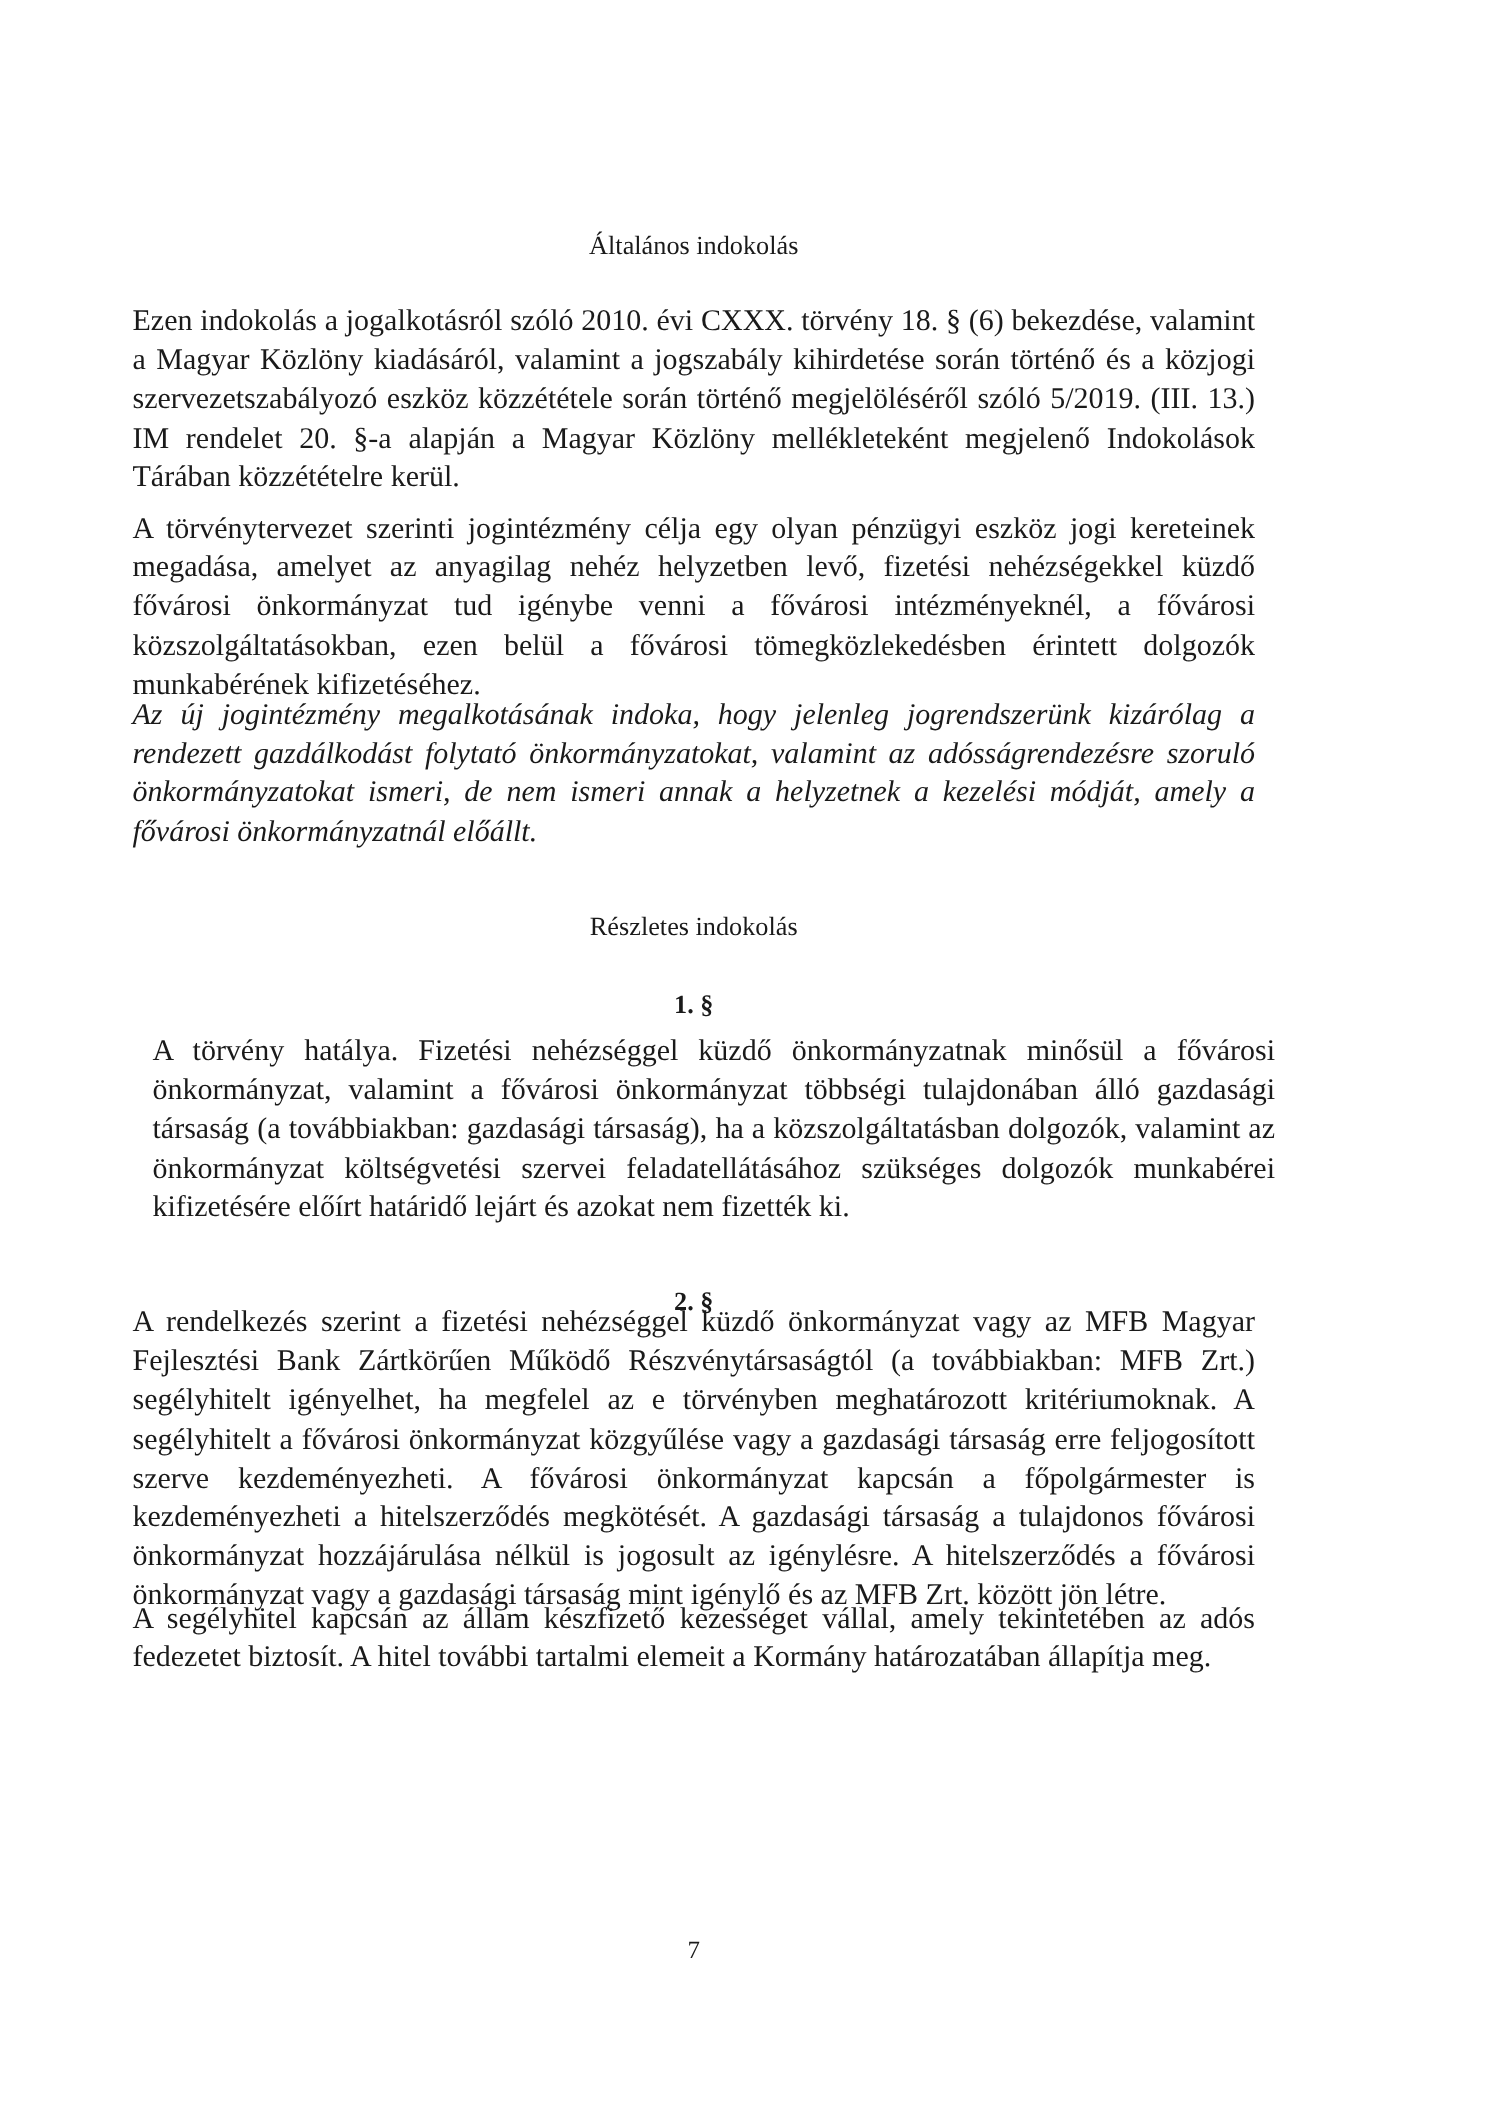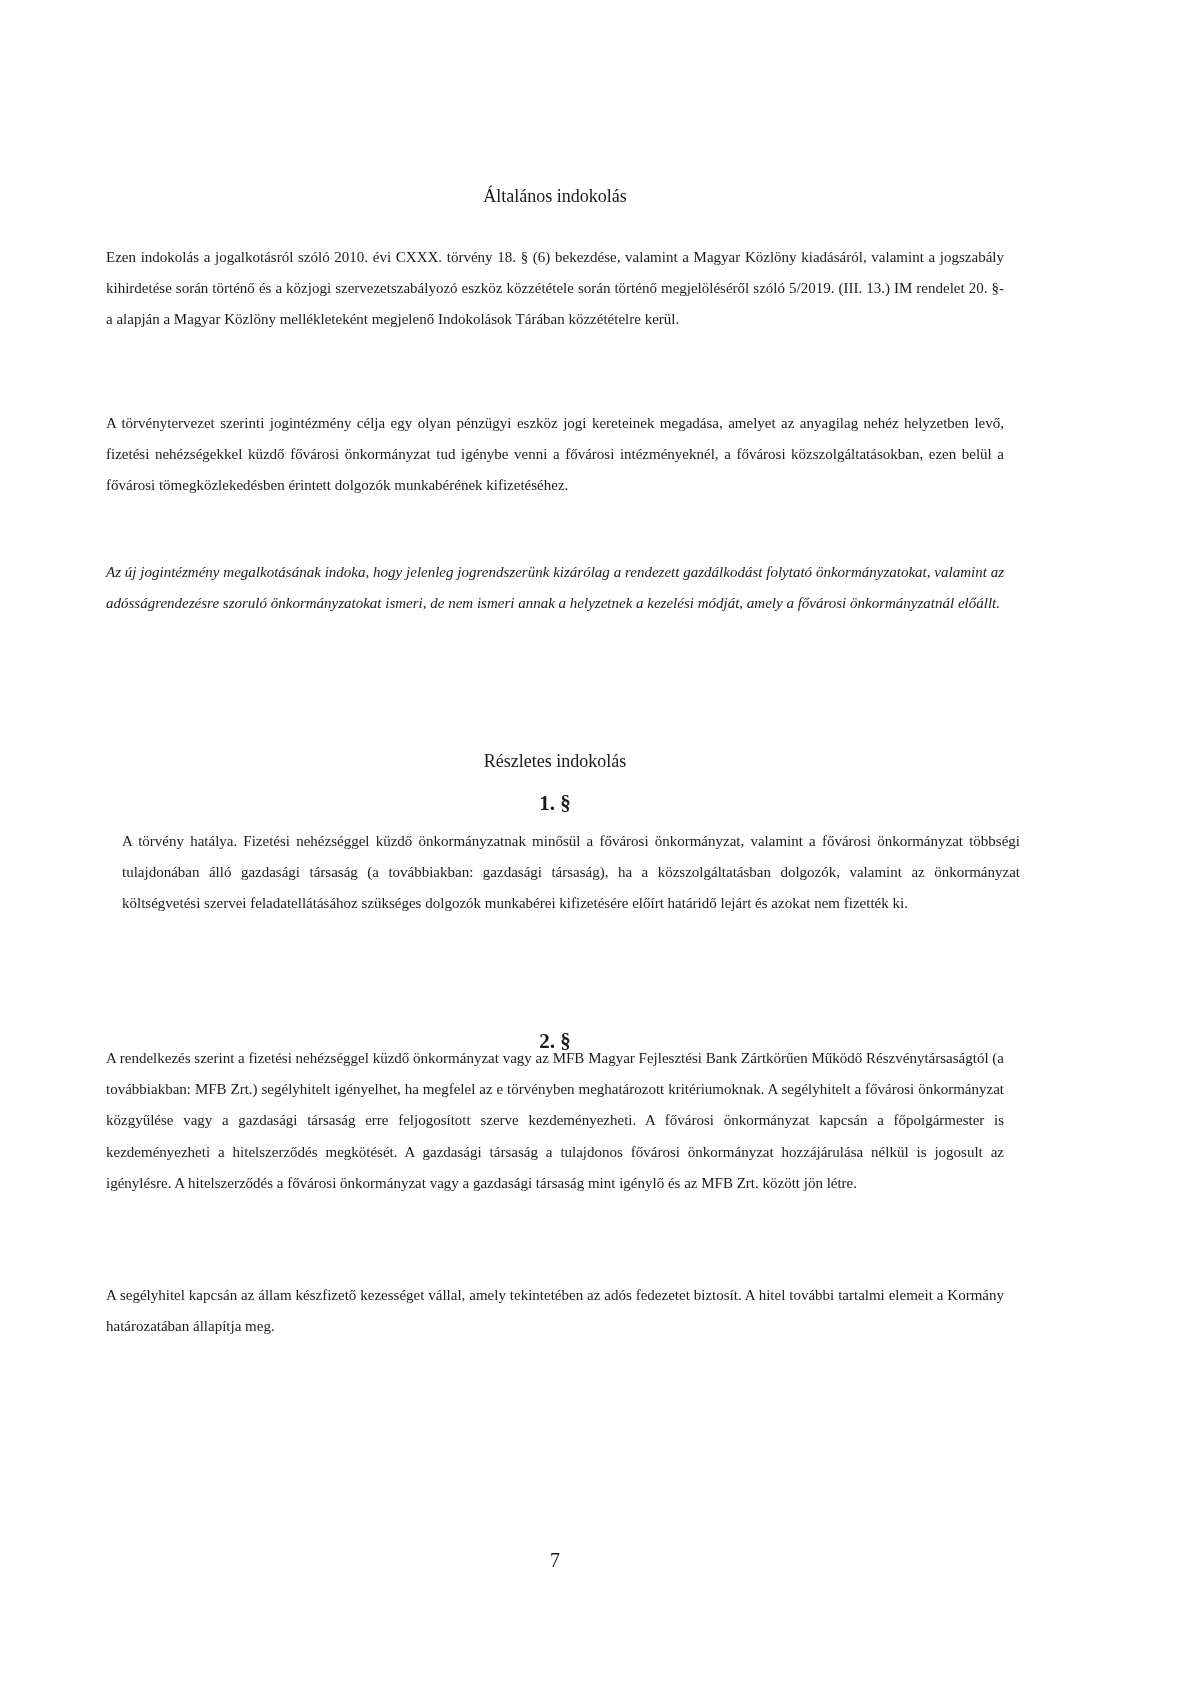--- a/index.html
+++ b/index.html
@@ -16,43 +16,43 @@
       color: #1a1a1a;
     }
     .page {
       position: absolute;
       left: 106px;
       top: 0;
       width: 898px;
     }
     .heading {
       text-align: center;
-      font-size: 18px;
+      font-size: 21px;
       line-height: 31px;
       font-weight: normal;
       margin: 0;
     }
     .section-num {
       text-align: center;
       font-size: 21px;
       line-height: 31px;
       font-weight: bold;
       margin: 0;
     }
     p.para {
       margin: 0;
-      font-size: 15px;
+      font-size: 24px;
       line-height: 31.2px;
       text-align: justify;
     }
     .h-general { position: absolute; top: 181px; left: 0; width: 898px; }
     .p1 { position: absolute; top: 242px; left: 0; width: 898px; }
     .p2 { position: absolute; top: 408px; left: 0; width: 898px; }
     .p3 { position: absolute; top: 557px; left: 0; width: 898px; font-style: italic; }
-    .h-detailed { position: absolute; top: 746px; left: 0; width: 898px; text-align: center; }
+    .h-detailed { position: absolute; top: 726px; left: 0; width: 898px; text-align: center; }
     .s1-num { position: absolute; top: 788px; left: 0; width: 898px; }
     .s1-p1 { position: absolute; top: 826px; left: 16px; width: 898px; }
     .s2-num { position: absolute; top: 1026px; left: 0; width: 898px; }
     .s2-p1 { position: absolute; top: 1043px; left: 0; width: 898px; }
     .s2-p2 { position: absolute; top: 1280px; left: 0; width: 898px; }
     .page-number {
       position: absolute;
       top: 1546px;
       left: 0;
       width: 898px;

